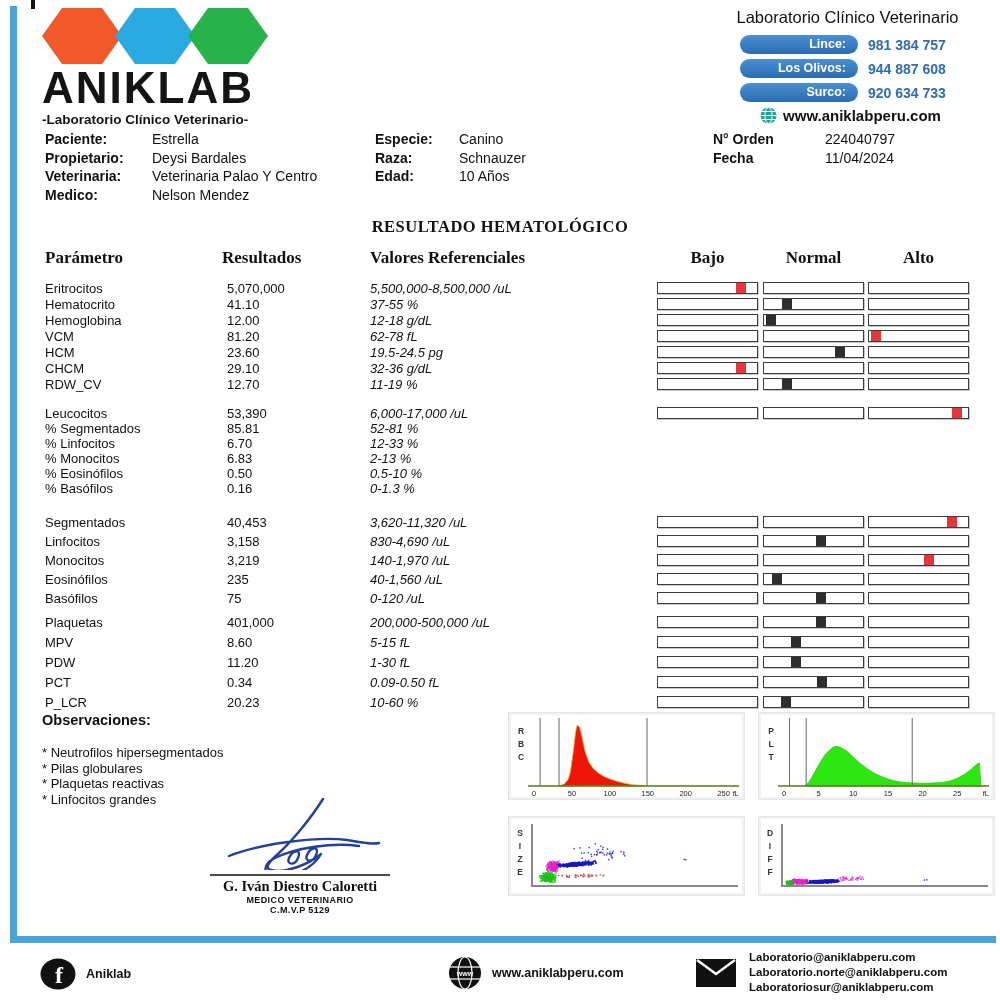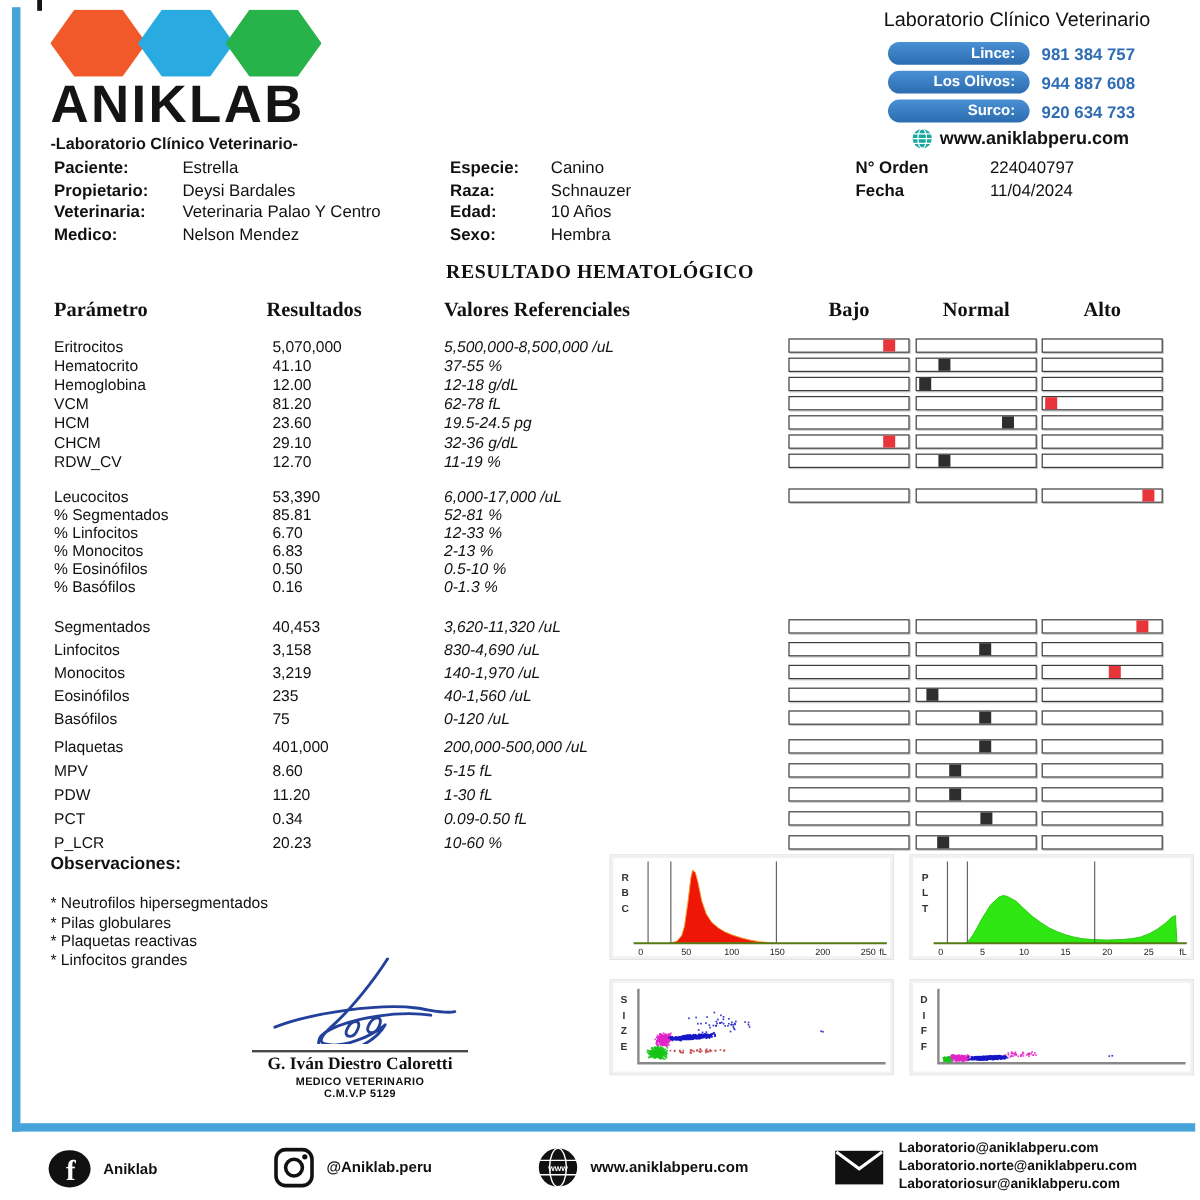--- a/index.html
+++ b/index.html
@@ -130,21 +130,20 @@
   <div class="pcol" id="patient-left">
       <div class="pf-row"><span class="pf-label">Paciente:</span><span class="pf-value">Estrella</span></div>
       <div class="pf-row"><span class="pf-label">Propietario:</span><span class="pf-value">Deysi Bardales</span></div>
       <div class="pf-row"><span class="pf-label">Veterinaria:</span><span class="pf-value">Veterinaria Palao Y Centro</span></div>
       <div class="pf-row"><span class="pf-label">Medico:</span><span class="pf-value">Nelson Mendez</span></div>
     </div>
   <div class="pcol" id="patient-mid">
       <div class="pf-row"><span class="pf-label">Especie:</span><span class="pf-value">Canino</span></div>
       <div class="pf-row"><span class="pf-label">Raza:</span><span class="pf-value">Schnauzer</span></div>
       <div class="pf-row"><span class="pf-label">Edad:</span><span class="pf-value">10 Años</span></div>
-      <div class="pf-row"><span class="pf-label">Sexo:</span><span class="pf-value">Hembra</span></div>
     </div>
   <div class="pcol" id="patient-right">
       <div class="pf-row"><span class="pf-label">N° Orden</span><span class="pf-value">224040797</span></div>
       <div class="pf-row"><span class="pf-label">Fecha</span><span class="pf-value">11/04/2024</span></div>
     </div>
 
   <div class="report-title">RESULTADO HEMATOLÓGICO</div>
 
   <div class="table">
     <div class="th th-param">Parámetro</div>
@@ -2591,28 +2590,20 @@
   </div>
 
   <div class="footer">
     <div class="f-item" id="f-fb">
       <svg width="36" height="36" viewBox="0 0 36 36">
         <ellipse cx="18" cy="18" rx="17.5" ry="15.5" fill="#111"></ellipse>
         <text x="19" y="27" font-family="Liberation Serif, serif" font-size="24" font-weight="bold" fill="#fff" text-anchor="middle">f</text>
       </svg>
       <span>Aniklab</span>
     </div>
-    <div class="f-item" id="f-ig">
-      <svg width="34" height="34" viewBox="0 0 34 34">
-        <rect x="2" y="2" width="30" height="30" rx="8" fill="none" stroke="#111" stroke-width="3"></rect>
-        <circle cx="17" cy="17" r="7" fill="none" stroke="#111" stroke-width="3"></circle>
-        <circle cx="26" cy="8" r="2.2" fill="#111"></circle>
-      </svg>
-      <span>@Aniklab.peru</span>
-    </div>
     <div class="f-item" id="f-www">
       <svg width="34" height="34" viewBox="0 0 34 34">
         <circle cx="17" cy="17" r="16" fill="#111"></circle>
         <ellipse cx="17" cy="17" rx="7" ry="16" fill="none" stroke="#fff" stroke-width="1.2"></ellipse>
         <line x1="1" y1="11" x2="33" y2="11" stroke="#fff" stroke-width="1.2"></line>
         <line x1="1" y1="23" x2="33" y2="23" stroke="#fff" stroke-width="1.2"></line>
         <text x="17" y="20" font-size="7" font-weight="bold" fill="#fff" text-anchor="middle" font-family="Liberation Sans, sans-serif">www</text>
       </svg>
       <span>www.aniklabperu.com</span>
     </div>

